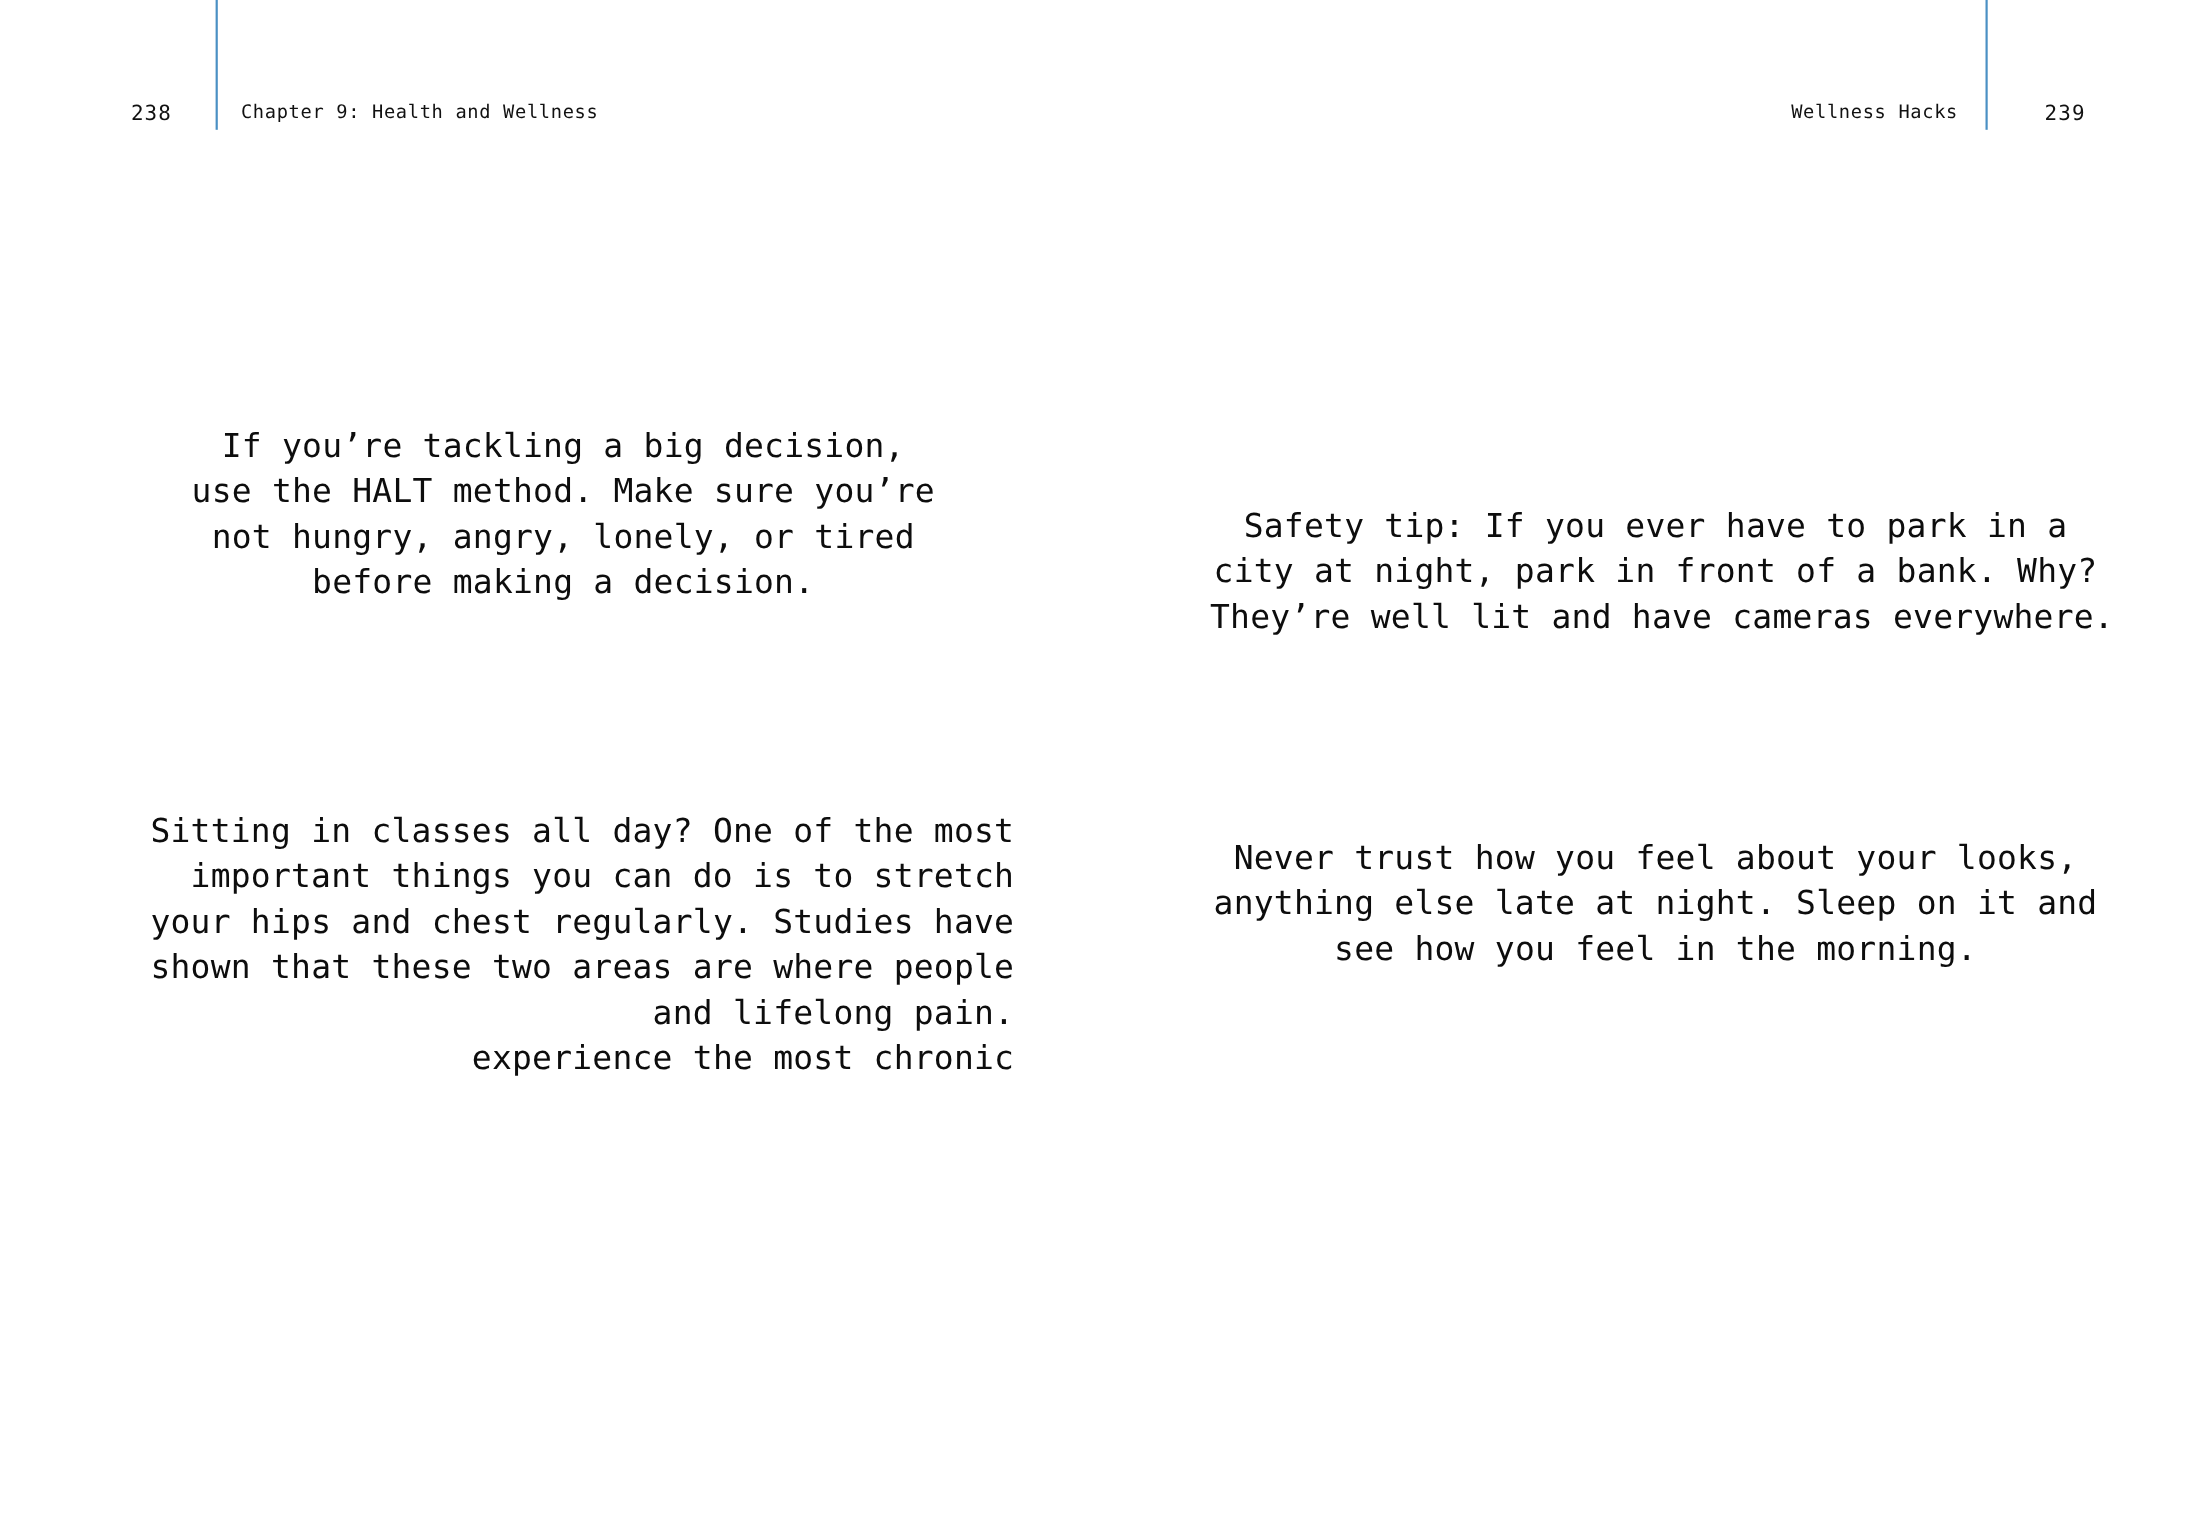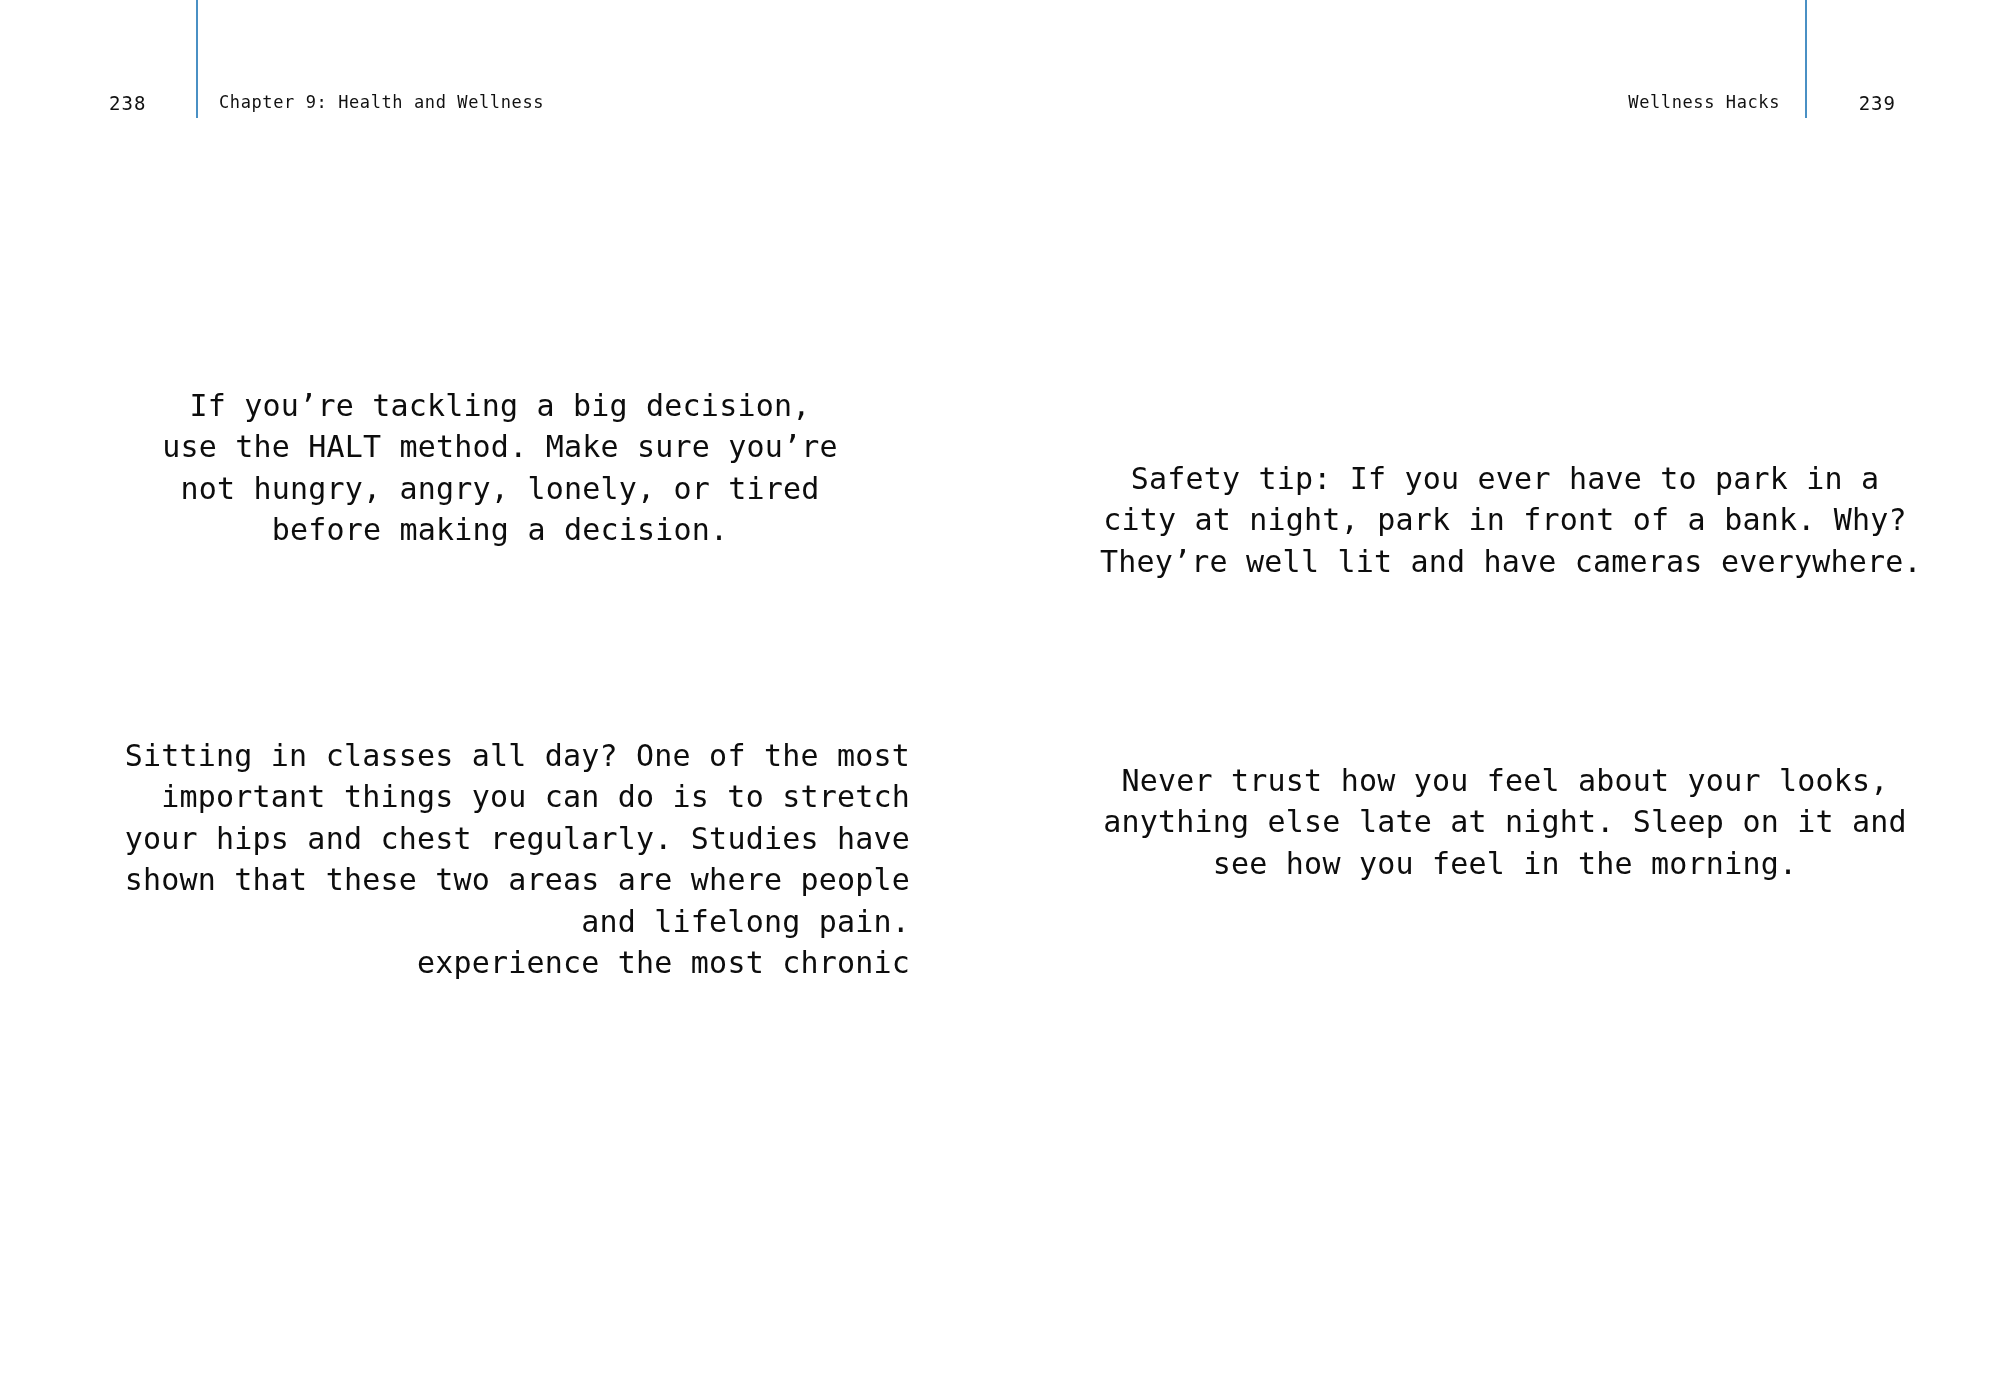--- a/index.html
+++ b/index.html
@@ -48,33 +48,33 @@
     color: #111111;
     white-space: nowrap;
   }
   .folio {
     position: absolute;
     top: 92px;
     font-size: 19px;
     letter-spacing: 1px;
     color: #111111;
   }
-  .folio-left  { left: 109px; }
+  .folio-left  { left: 119px; }
   .chapter-label { left: 219px; }
   .book-label  { right: 220px; text-align: right; }
   .folio-right { right: 104px; }
 
   
   .page {
     position: absolute;
     top: 0;
     width: 1000px;
     height: 1377px;
   }
-  .page-left  { left: 0; }
+  .page-left  { left: 12px; }
   .page-right { left: 1000px; }
 
   .tip {
     position: absolute;
     text-align: center;
     font-size: 30px;
     line-height: 1.38;
     color: #0d0d0d;
     letter-spacing: 0.2px;
   }

